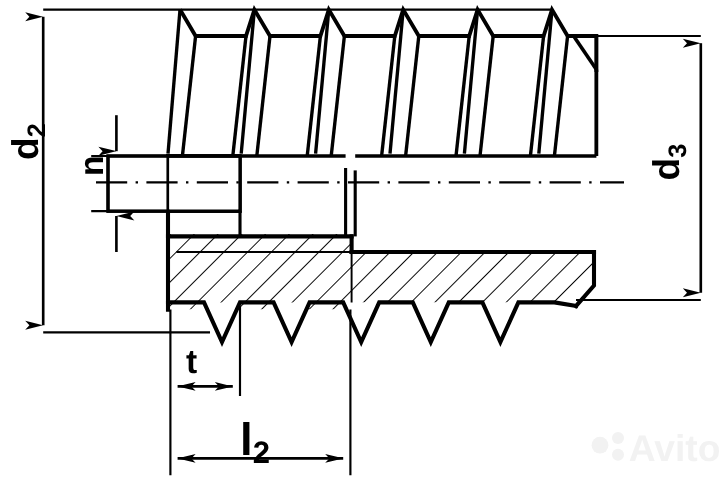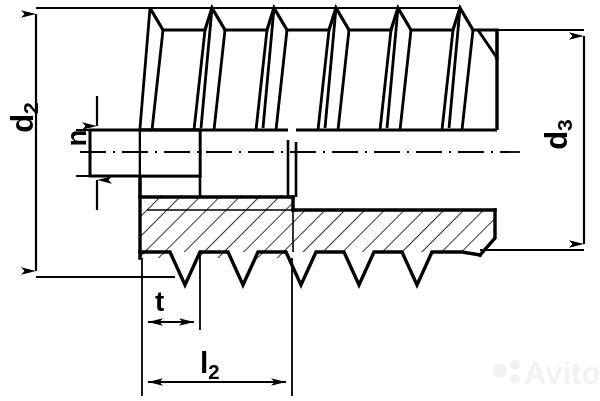--- a/index.html
+++ b/index.html
@@ -230,17 +230,17 @@
   </div>
 
   <div class="dimlabel rot90" style="left:536px; top:117px; width:44px; text-align:center; font-size:31px;">
     <span>d</span><span class="sub">3</span>
   </div>
 
   <div class="dimlabel" style="left:155px; top:288px; font-size:28px;">
     <span>t</span>
   </div>
 
-  <div class="dimlabel" style="left:200px; top:348px; font-size:30px;">
+  <div class="dimlabel" style="left:200px; top:348px; font-size:38px;">
     <span>l</span><span class="sub">2</span>
   </div>
 
 </div>
 
 </body></html>

